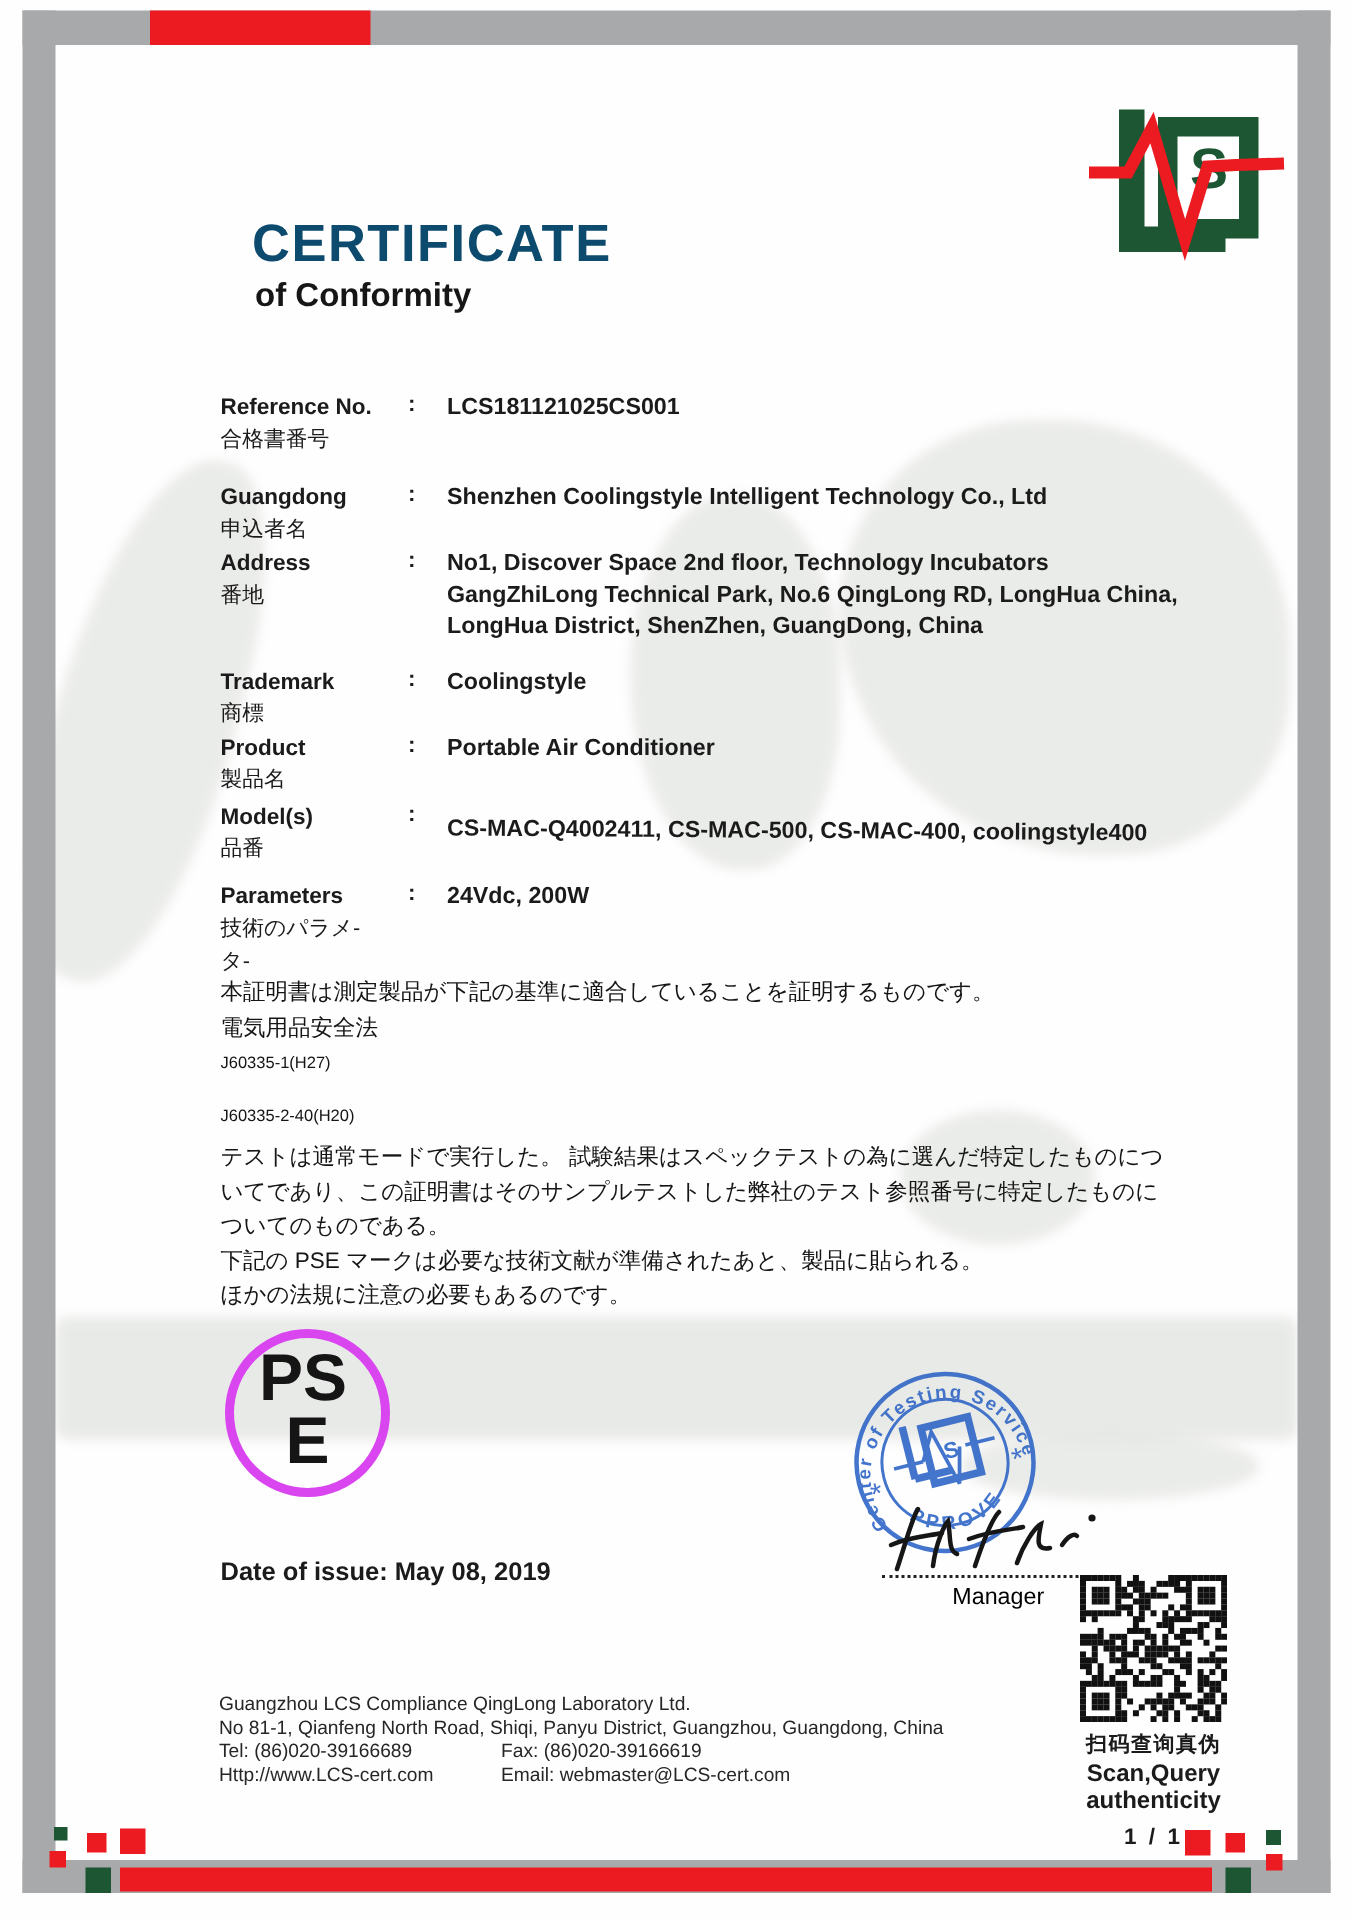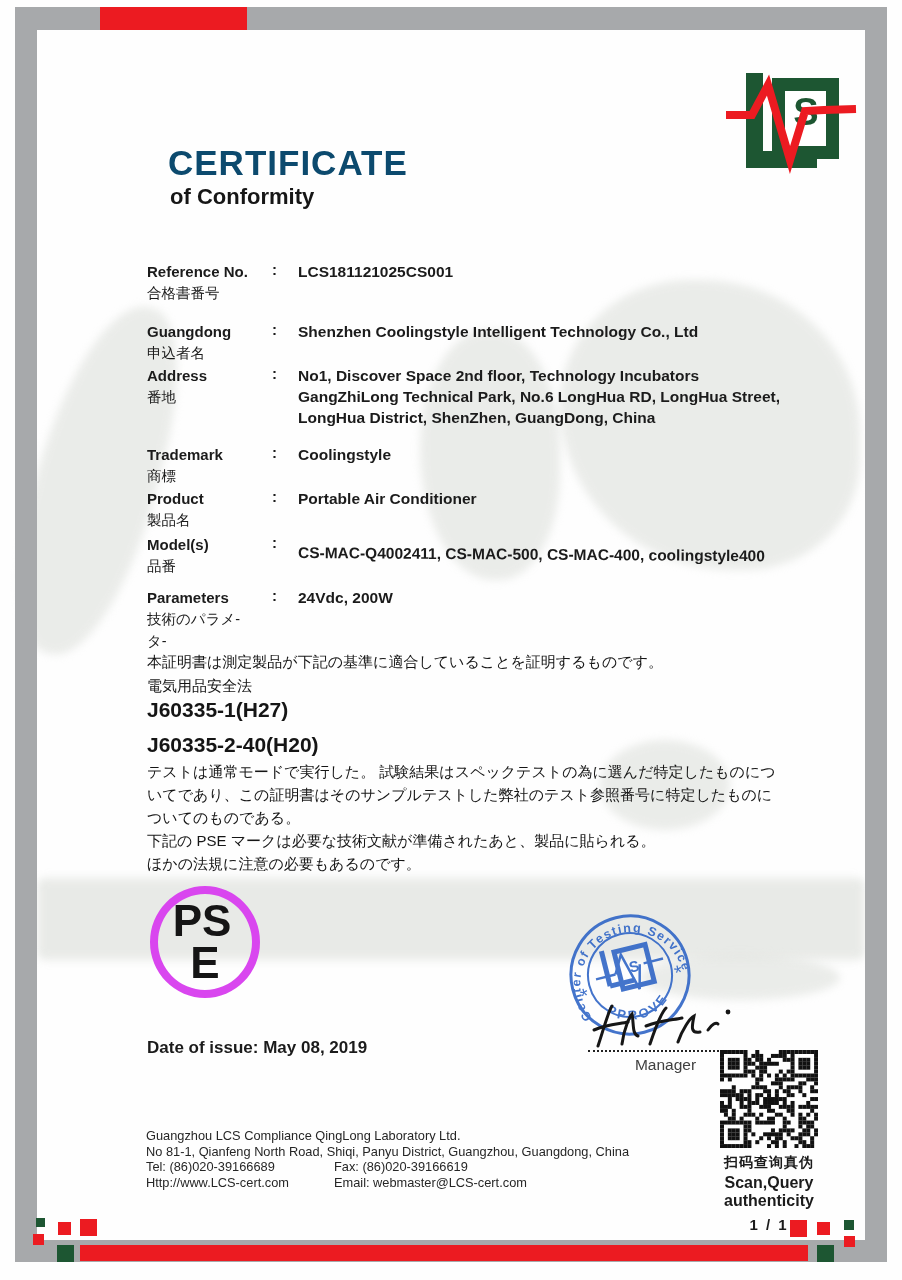--- a/index.html
+++ b/index.html
@@ -20,33 +20,33 @@
   .title2 { position:absolute; left:170px; top:184px; font-size:22px; font-weight:bold; color:#161616; }
 
   
   .frow { position:absolute; left:147px; width:720px; }
   .flabel { position:absolute; left:0; top:0; width:125px; font-size:15px; font-weight:bold; line-height:21px; }
   .fjp { font-weight:normal; font-size:14.5px; }
   .fcolon { position:absolute; left:125px; top:0; font-size:15px; font-weight:bold; }
   .fvalue { position:absolute; left:151px; top:0; width:565px; font-size:15.5px; font-weight:bold; line-height:21px; }
 
   .jpline { position:absolute; left:147px; width:690px; font-size:15px; line-height:23px; color:#151515; }
-  .stdline { font-weight:bold; font-size:21px; }
-
-  
-  .pse { position:absolute; left:150px; top:886px; width:110px; height:112px; border:8px solid #d946ef; border-radius:50%; background:transparent; }
+  .stdline { font-weight:normal; font-size:11px; }
+
+  
+  .pse { position:absolute; left:150px; top:886px; width:110px; height:112px; border:6px solid #d946ef; border-radius:50%; background:transparent; }
   .pse .ps { position:absolute; left:0; right:6px; top:2px; text-align:center; font-size:44px; font-weight:bold; letter-spacing:0px; color:#151515; }
   .pse .e  { position:absolute; left:0; right:0; top:44px; text-align:center; font-size:44px; font-weight:bold; color:#151515; }
 
   .date-line { position:absolute; left:147px; top:1038px; font-size:17px; font-weight:bold; }
 
   
   .sig { position:absolute; left:588px; top:1000px; width:155px; }
   .sig-line { position:absolute; left:0; top:50px; width:155px; border-bottom:2px dotted #222; }
-  .sig-role { position:absolute; left:0; top:56px; width:155px; text-align:center; font-size:15.5px; color:#404040; }
+  .sig-role { position:absolute; left:0; top:56px; width:155px; text-align:center; font-size:15.5px; color:#000000; }
 
   
   .footer { position:absolute; left:146px; top:1128px; font-size:12.8px; line-height:15.6px; color:#262626; }
   .fline { display:flex; }
   .fcol1 { width:188px; }
 
   
   .qrblock { position:absolute; left:688px; top:1050px; width:162px; text-align:center; }
   .qrblock svg { display:block; margin:0 auto; }
   .qr-zh { font-size:14px; font-weight:bold; margin-top:6px; letter-spacing:1px; }
@@ -105,21 +105,21 @@
     <div class="flabel"><span>Guangdong</span><br><span class="fjp">申込者名</span></div>
     <div class="fcolon">:</div>
     <div class="fvalue">Shenzhen Coolingstyle Intelligent Technology Co., Ltd</div>
   </div>
 
   <div class="frow" style="top:365px;">
     <div class="flabel"><span>Address</span><br><span class="fjp">番地</span></div>
     <div class="fcolon">:</div>
     <div class="fvalue">
       <div>No1, Discover Space 2nd floor, Technology Incubators</div>
-      <div>GangZhiLong Technical Park, No.6 LongHua RD, LongHua Street,</div>
+      <div>GangZhiLong Technical Park, No.6 QingLong RD, LongHua China,</div>
       <div>LongHua District, ShenZhen, GuangDong, China</div>
     </div>
   </div>
 
   <div class="frow" style="top:444px;">
     <div class="flabel"><span>Trademark</span><br><span class="fjp">商標</span></div>
     <div class="fcolon">:</div>
     <div class="fvalue">Coolingstyle</div>
   </div>
 

